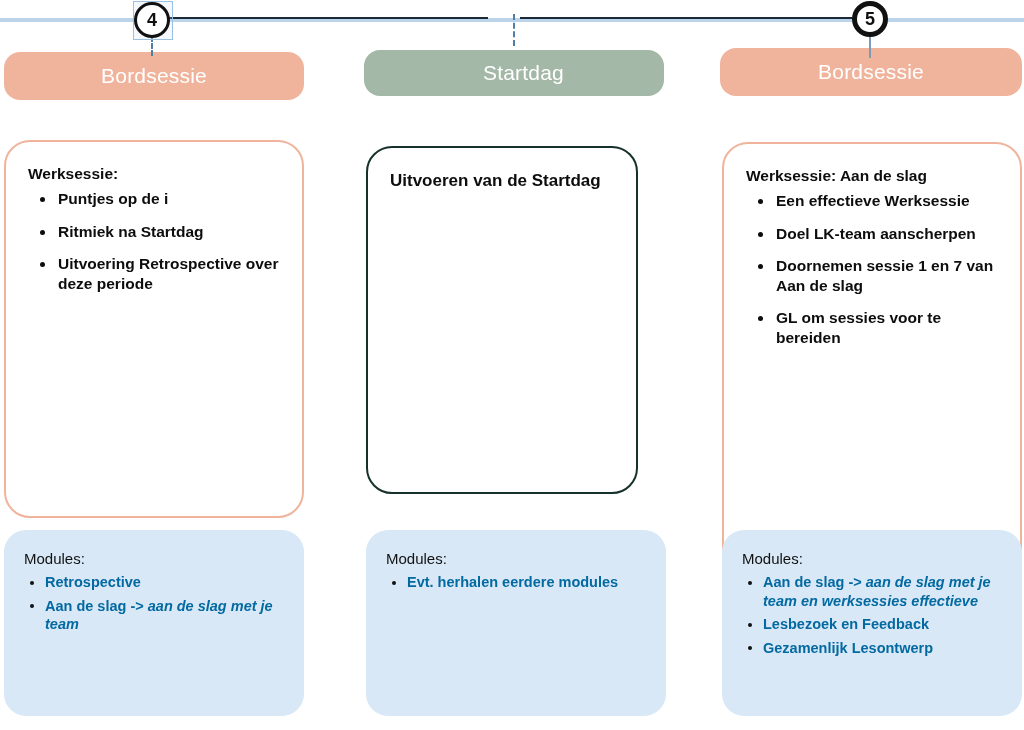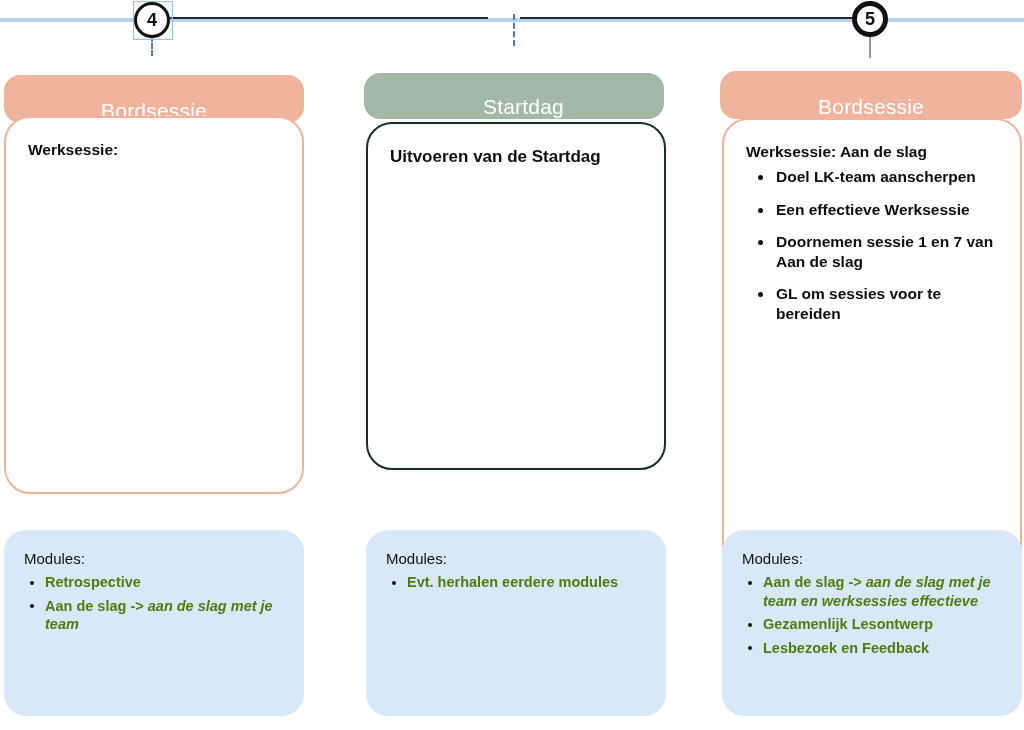--- a/index.html
+++ b/index.html
@@ -47,37 +47,37 @@
   .stem.dashed{
     background:none;
     border-left:2px dashed #4f7fa8;
     width:0;
   }
 
   
   .pill{
     position:absolute;
     border-radius:16px;
-    display:flex;align-items:flex-end;justify-content:center;
+    display:flex;align-items:center;justify-content:center;
     color:#ffffff;
     font-size:21px;
     letter-spacing:.2px;
     box-sizing:border-box;
-    margin-top:23px;
   }
   .pill.salmon{background:#f0b49d;}
   .pill.sage{background:#a3b8a6;padding-left:19px;}
 
   
   .card{
     position:absolute;
     background:#ffffff;
     border-radius:26px;
     box-sizing:border-box;
     padding:22px 18px 14px 22px;
+    margin-top:24px;
   }
   .card.salmon-border{border:2px solid #f0b49d;}
   .card.dark-border{border:2.5px solid #16312b;}
 
   .card-title{
     font-size:15.5px;font-weight:700;color:#0d0d0d;
     margin:0 0 6px 0;line-height:1.25;
   }
   .card-title.big{font-size:17px;}
 
@@ -108,21 +108,21 @@
   }
   .mod-title{
     font-size:15px;font-weight:400;color:#111;
     margin:0 0 6px 0;
   }
   ul.modlist{list-style:none;margin:0;padding:0 0 0 4px;}
   ul.modlist li{
     position:relative;
     padding-left:17px;
     margin:0 0 5px 0;
-    font-size:14.5px;font-weight:700;color:#4d7c0f;
+    font-size:14.5px;font-weight:700;color:#0369a1;
     line-height:1.28;
   }
   ul.modlist li:before{
     content:"";
     position:absolute;left:2px;top:.52em;
     width:4px;height:4px;border-radius:50%;
     background:#111;
   }
   ul.modlist li .ital{font-style:italic;font-weight:700;}
 </style>
@@ -155,31 +155,36 @@
   <div class="pill sage" style="left:364px;top:50px;width:300px;height:46px;">
     <span>Startdag</span>
   </div>
 
   <div class="pill salmon" style="left:720px;top:48px;width:302px;height:48px;">
     <span>Bordsessie</span>
   </div>
 
   <div class="card salmon-border" style="left:4px;top:116px;width:300px;height:378px;">
     <p class="card-title">Werksessie:</p>
-  </div>
-
-  <div class="card dark-border" style="left:366px;top:122px;width:300px;height:348px;">
+    <ul class="bullets">
+      <li>Puntjes op de i</li>
+      <li>Ritmiek na Startdag</li>
+      <li>Uitvoering Retrospective over deze periode</li>
+    </ul>
+  </div>
+
+  <div class="card dark-border" style="left:366px;top:122px;width:272px;height:348px;">
     <p class="card-title big">Uitvoeren van de Startdag</p>
   </div>
 
   <div class="card salmon-border" style="left:722px;top:118px;width:300px;height:452px;">
     <p class="card-title">Werksessie: Aan de slag</p>
     <ul class="bullets">
+      <li>Een effectieve Werksessie</li>
       <li>Doel LK-team aanscherpen</li>
-      <li>Een effectieve Werksessie</li>
       <li>Doornemen sessie 1 en 7 van Aan de slag</li>
       <li>GL om sessies voor te bereiden</li>
     </ul>
   </div>
 
   <div class="modcard" style="left:4px;top:530px;width:300px;height:186px;">
     <p class="mod-title">Modules:</p>
     <ul class="modlist">
       <li><span>Retrospective</span><span class="ital"></span></li>
       <li><span>Aan de slag -&gt; </span><span class="ital">aan de slag met je team</span></li>
@@ -192,19 +197,19 @@
     <ul class="modlist">
       <li><span>Evt. herhalen eerdere modules</span><span class="ital"></span></li>
     </ul>
 
   </div>
 
   <div class="modcard" style="left:722px;top:530px;width:300px;height:186px;">
     <p class="mod-title">Modules:</p>
     <ul class="modlist">
       <li><span>Aan de slag -&gt; </span><span class="ital">aan de slag met je team en werksessies effectieve</span></li>
+      <li><span>Lesbezoek en Feedback</span><span class="ital"></span></li>
       <li><span>Gezamenlijk Lesontwerp</span><span class="ital"></span></li>
-      <li><span>Lesbezoek en Feedback</span><span class="ital"></span></li>
     </ul>
 
   </div>
 
 </div>
 
 </body></html>

